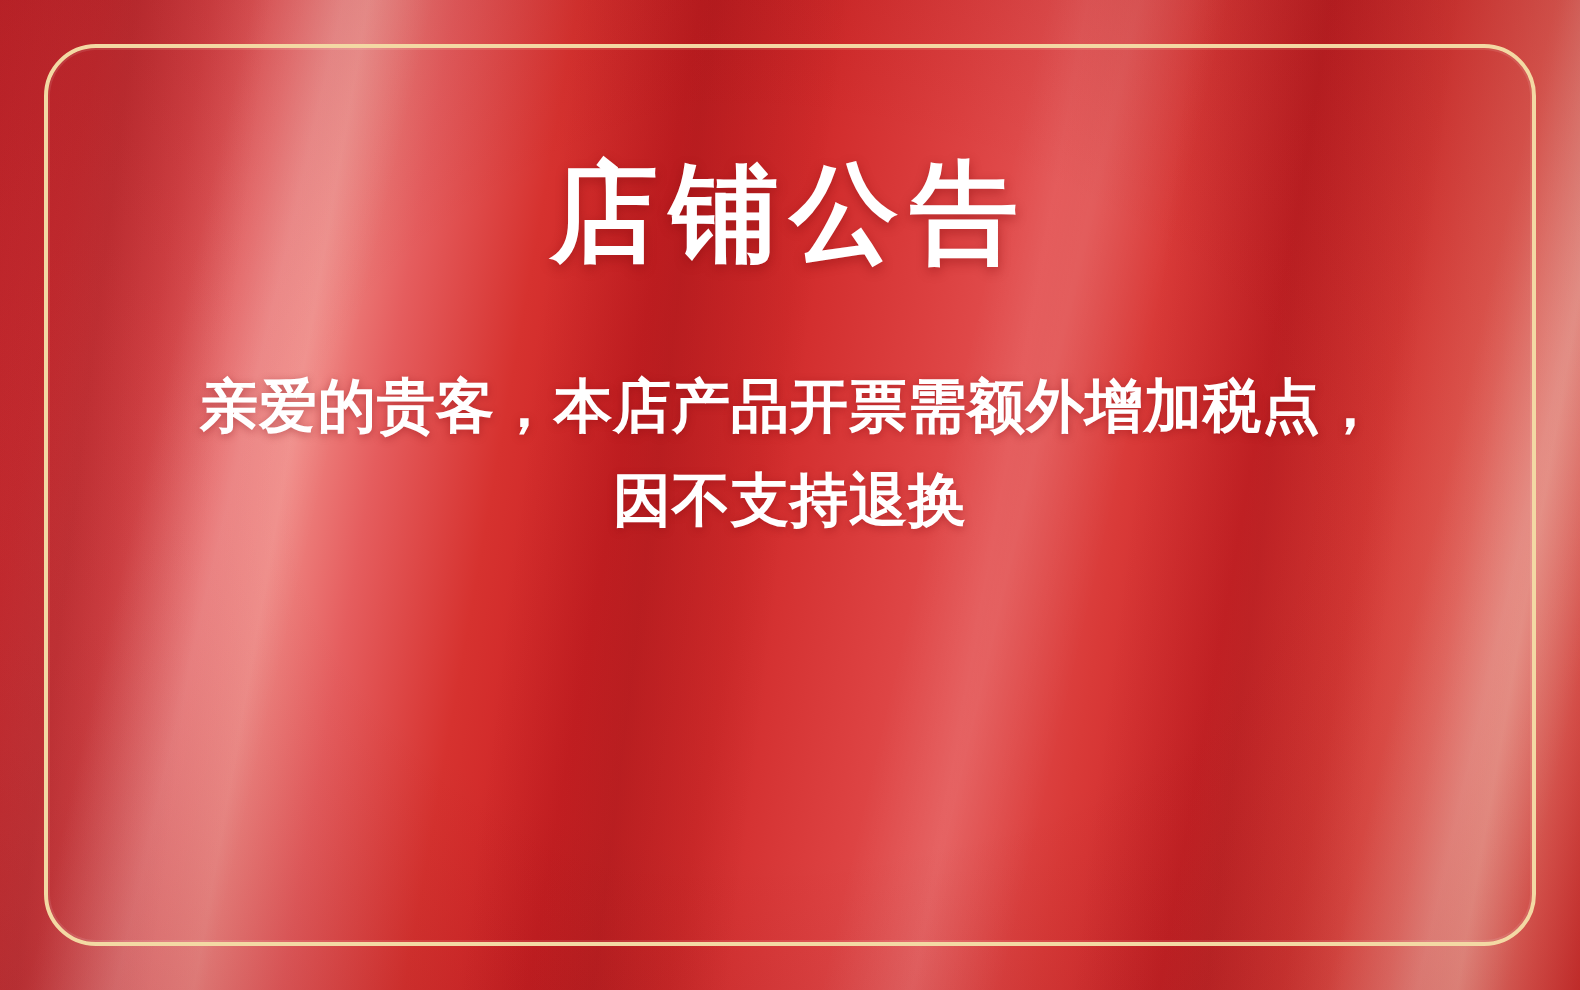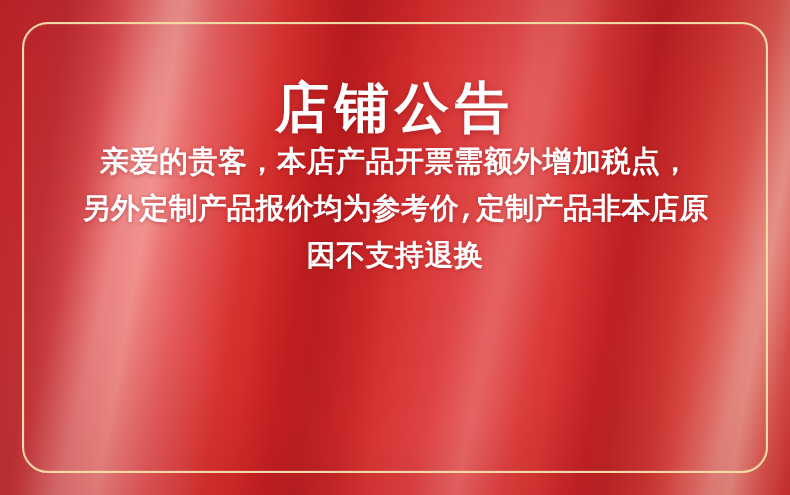--- a/index.html
+++ b/index.html
@@ -99,20 +99,21 @@
     font-size: 54px;
     font-weight: bold;
     letter-spacing: 6px;
     line-height: 1.1;
     margin-top: 22px;
     text-shadow: 0 2px 6px rgba(130,10,14,0.45);
     white-space: nowrap;
   }
 
   .body-text {
+    margin-top: 42px;
     color: #ffffff;
     font-size: 29px;
     font-weight: bold;
     line-height: 1.62;
     letter-spacing: 0.5px;
     text-shadow: 0 1px 4px rgba(130,10,14,0.40);
     max-width: 700px;
   }
   .body-line {
     display: block;
@@ -127,17 +128,16 @@
 
 <div class="banner">
   <div class="silk"></div>
   <div class="vignette"></div>
   <div class="gold-frame"></div>
 
   <div class="content">
     <div class="title">店铺公告</div>
     <div class="body-text">
       <span class="body-line">亲爱的贵客，本店产品开票需额外增加税点，</span>
-      <span class="body-line tight">另外定制产品报价均为参考价,定制产品非本店原</span>
       <span class="body-line">因不支持退换</span>
     </div>
   </div>
 </div>
 
 </body></html>

